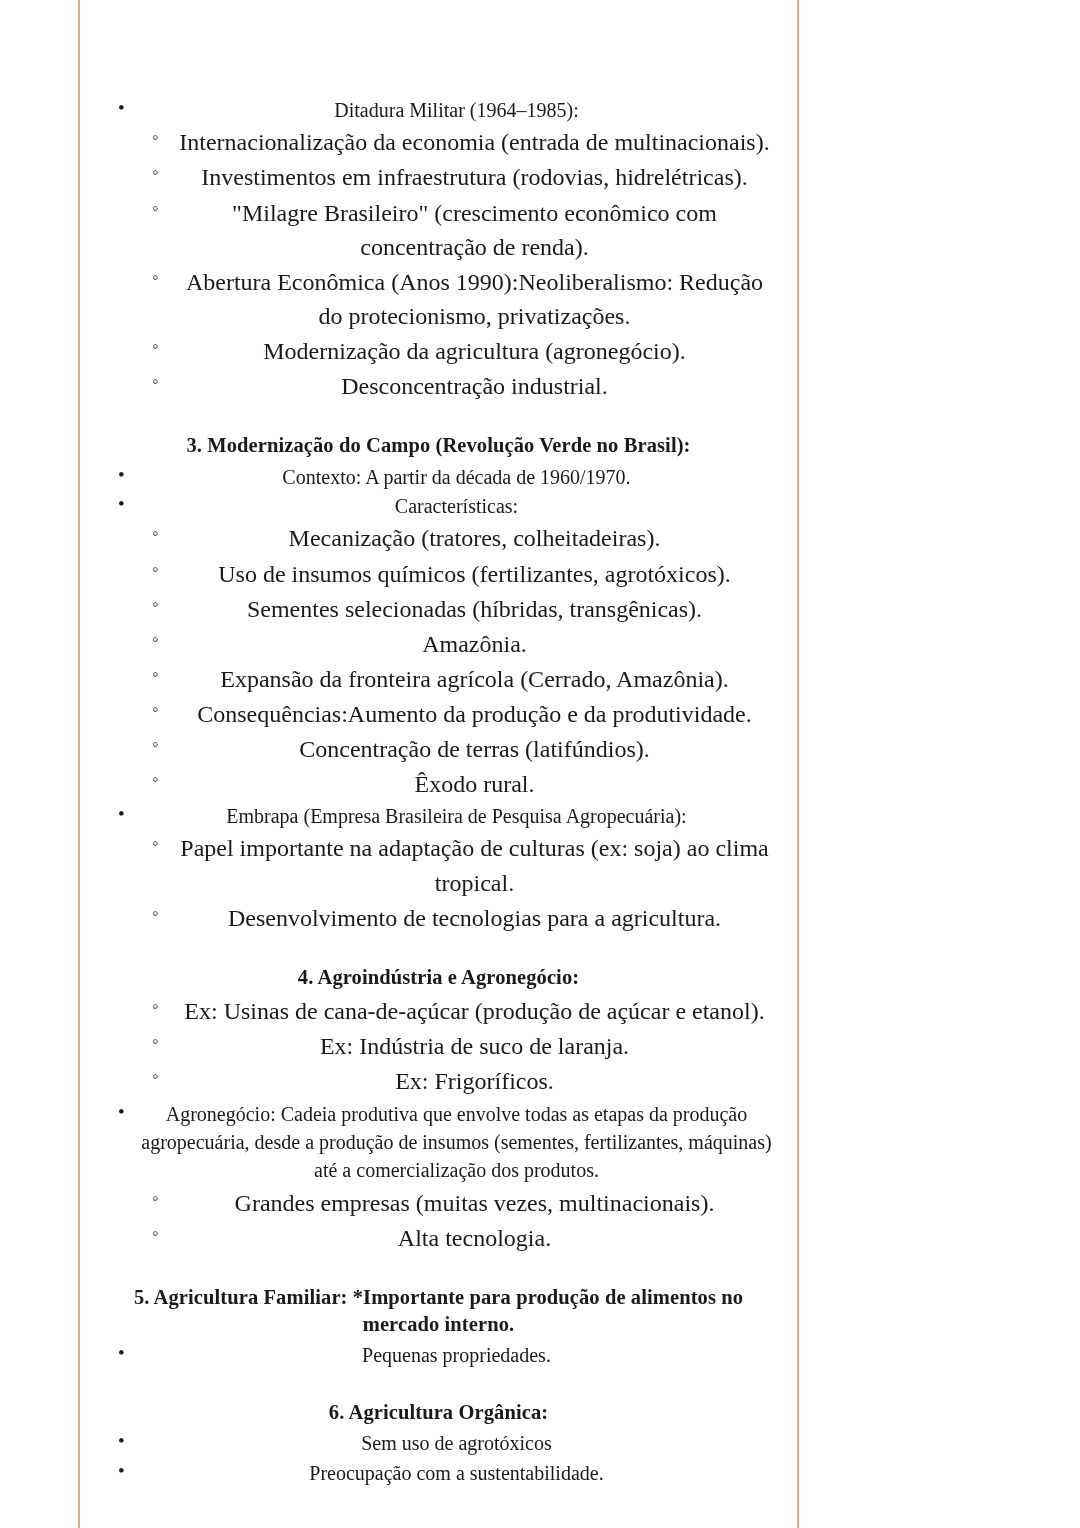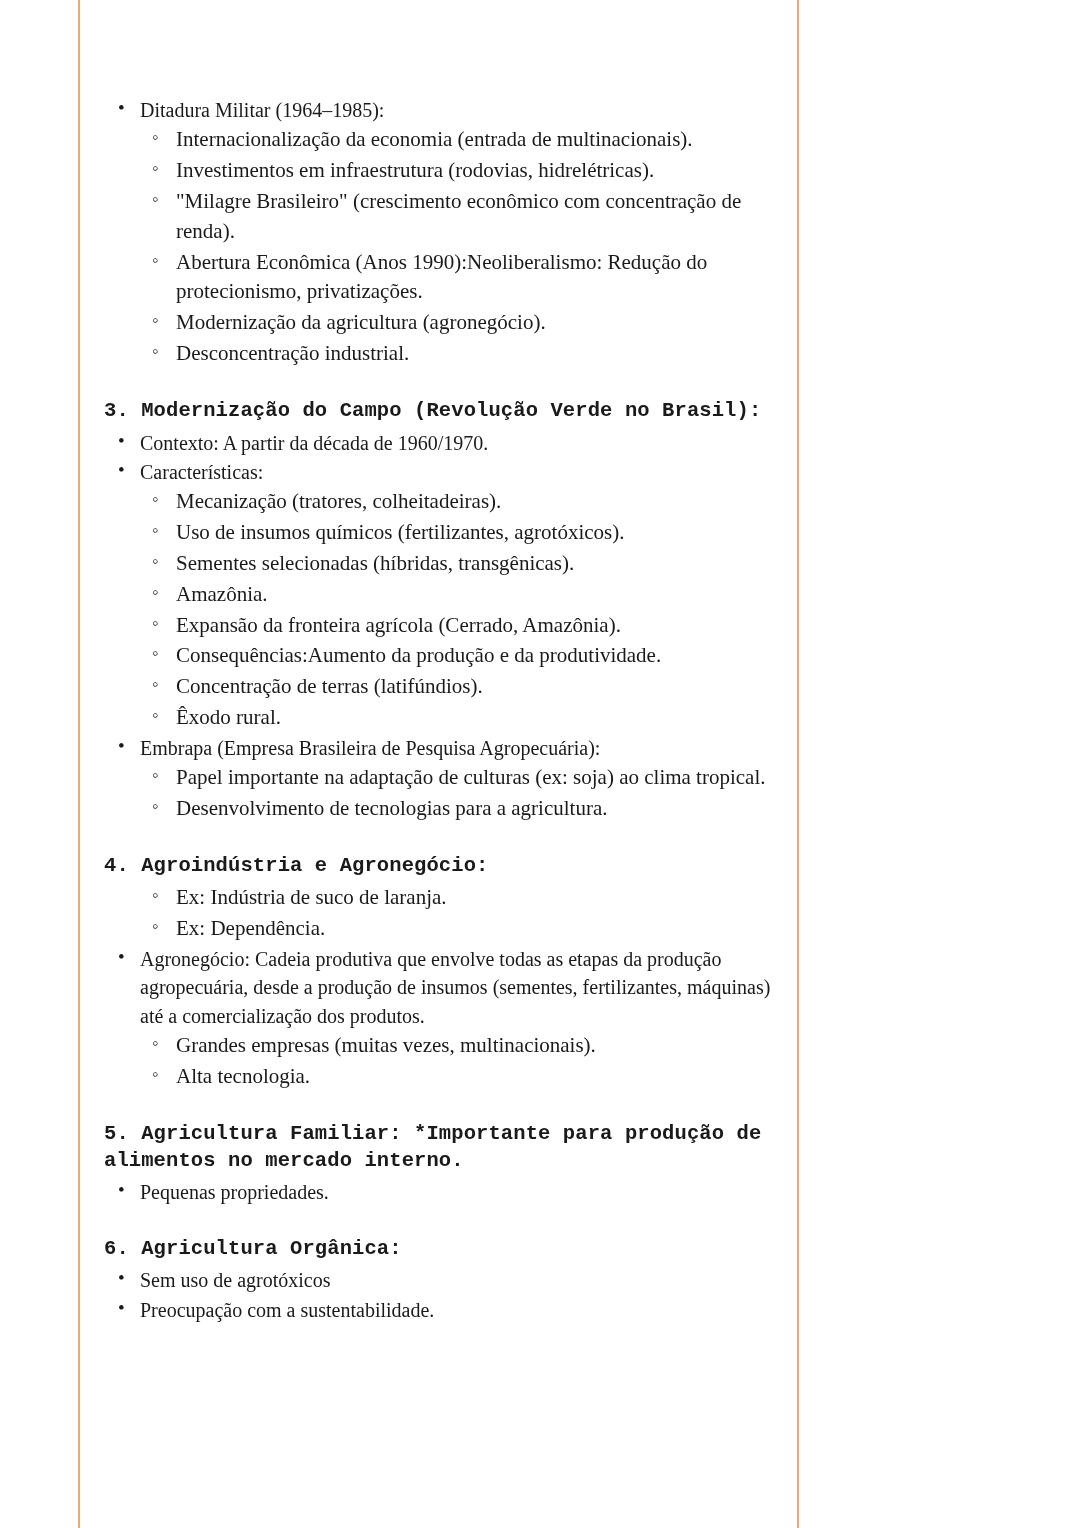--- a/index.html
+++ b/index.html
@@ -12,20 +12,21 @@
     background: #ffffff;
     font-family: "Liberation Serif", serif;
     color: #1a1a1a;
     position: relative;
   }
   .page {
     position: relative;
     width: 877px;
     min-height: 1528px;
     box-sizing: border-box;
+    text-align: center;
   }
   .rule-left, .rule-right {
     position: absolute;
     top: 0;
     bottom: 0;
     width: 2px;
     background: #e8a87c;
   }
   .rule-left { left: 78px; }
   .rule-right { right: 78px; }
@@ -36,21 +37,20 @@
     right: 104px;
     top: 96px;
   }
 
   .section-heading {
     font-weight: bold;
     font-size: 20.5px;
     letter-spacing: 0.1px;
     margin: 0 0 4px 0;
     line-height: 1.3;
-    font-family: Liberation Mono, monospace;
   }
 
   ul {
     list-style: none;
     margin: 0;
     padding: 0;
   }
 
   li.lvl1 {
     position: relative;
@@ -64,21 +64,21 @@
     position: absolute;
     left: 14px;
     top: -1px;
     font-size: 19px;
     line-height: 1.42;
   }
 
   li.lvl2 {
     position: relative;
     padding-left: 72px;
-    font-size: 21px;
+    font-size: 24px;
     line-height: 1.42;
     margin: 0 0 1px 0;
   }
   li.lvl2::before {
     content: "\25E6";
     position: absolute;
     left: 48px;
     top: -1px;
     font-size: 18px;
     line-height: 1.45;
@@ -116,22 +116,23 @@
           <li class="lvl2">Consequências:Aumento da produção e da produtividade.</li>
           <li class="lvl2">Concentração de terras (latifúndios).</li>
           <li class="lvl2">Êxodo rural.</li>
           <li class="lvl1">Embrapa (Empresa Brasileira de Pesquisa Agropecuária):</li>
           <li class="lvl2">Papel importante na adaptação de culturas (ex: soja) ao clima tropical.</li>
           <li class="lvl2">Desenvolvimento de tecnologias para a agricultura.</li>
         </ul>
         <div class="gap-md"></div>
         <div class="section-heading">4. Agroindústria e Agronegócio:</div>
         <ul>
+          <li class="lvl2">Ex: Usinas de cana-de-açúcar (produção de açúcar e etanol).</li>
           <li class="lvl2">Ex: Indústria de suco de laranja.</li>
-          <li class="lvl2">Ex: Dependência.</li>
+          <li class="lvl2">Ex: Frigoríficos.</li>
           <li class="lvl1">Agronegócio: Cadeia produtiva que envolve todas as etapas da produção agropecuária, desde a produção de insumos (sementes, fertilizantes, máquinas) até a comercialização dos produtos.</li>
           <li class="lvl2">Grandes empresas (muitas vezes, multinacionais).</li>
           <li class="lvl2">Alta tecnologia.</li>
         </ul>
         <div class="gap-md"></div>
         <div class="section-heading">5. Agricultura Familiar: *Importante para produção de alimentos no mercado interno.</div>
         <ul>
           <li class="lvl1">Pequenas propriedades.</li>
         </ul>
         <div class="gap-md"></div>

